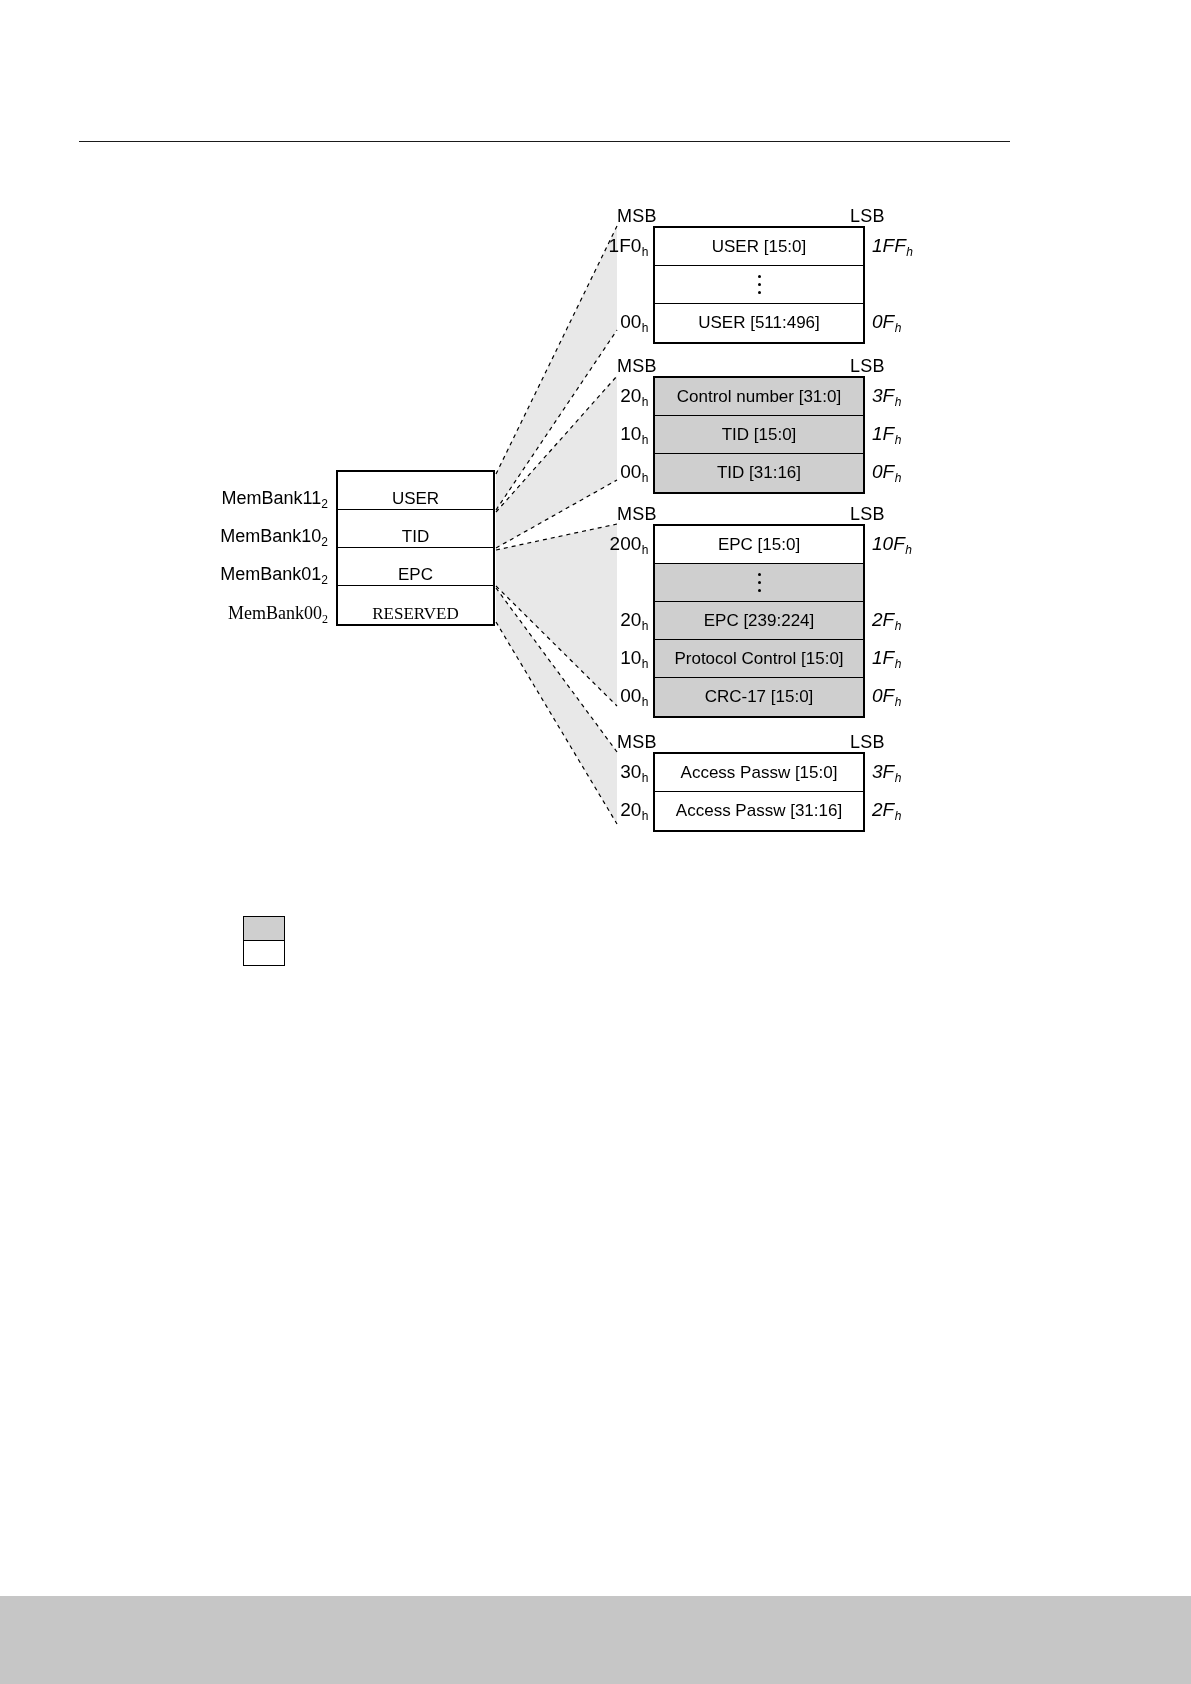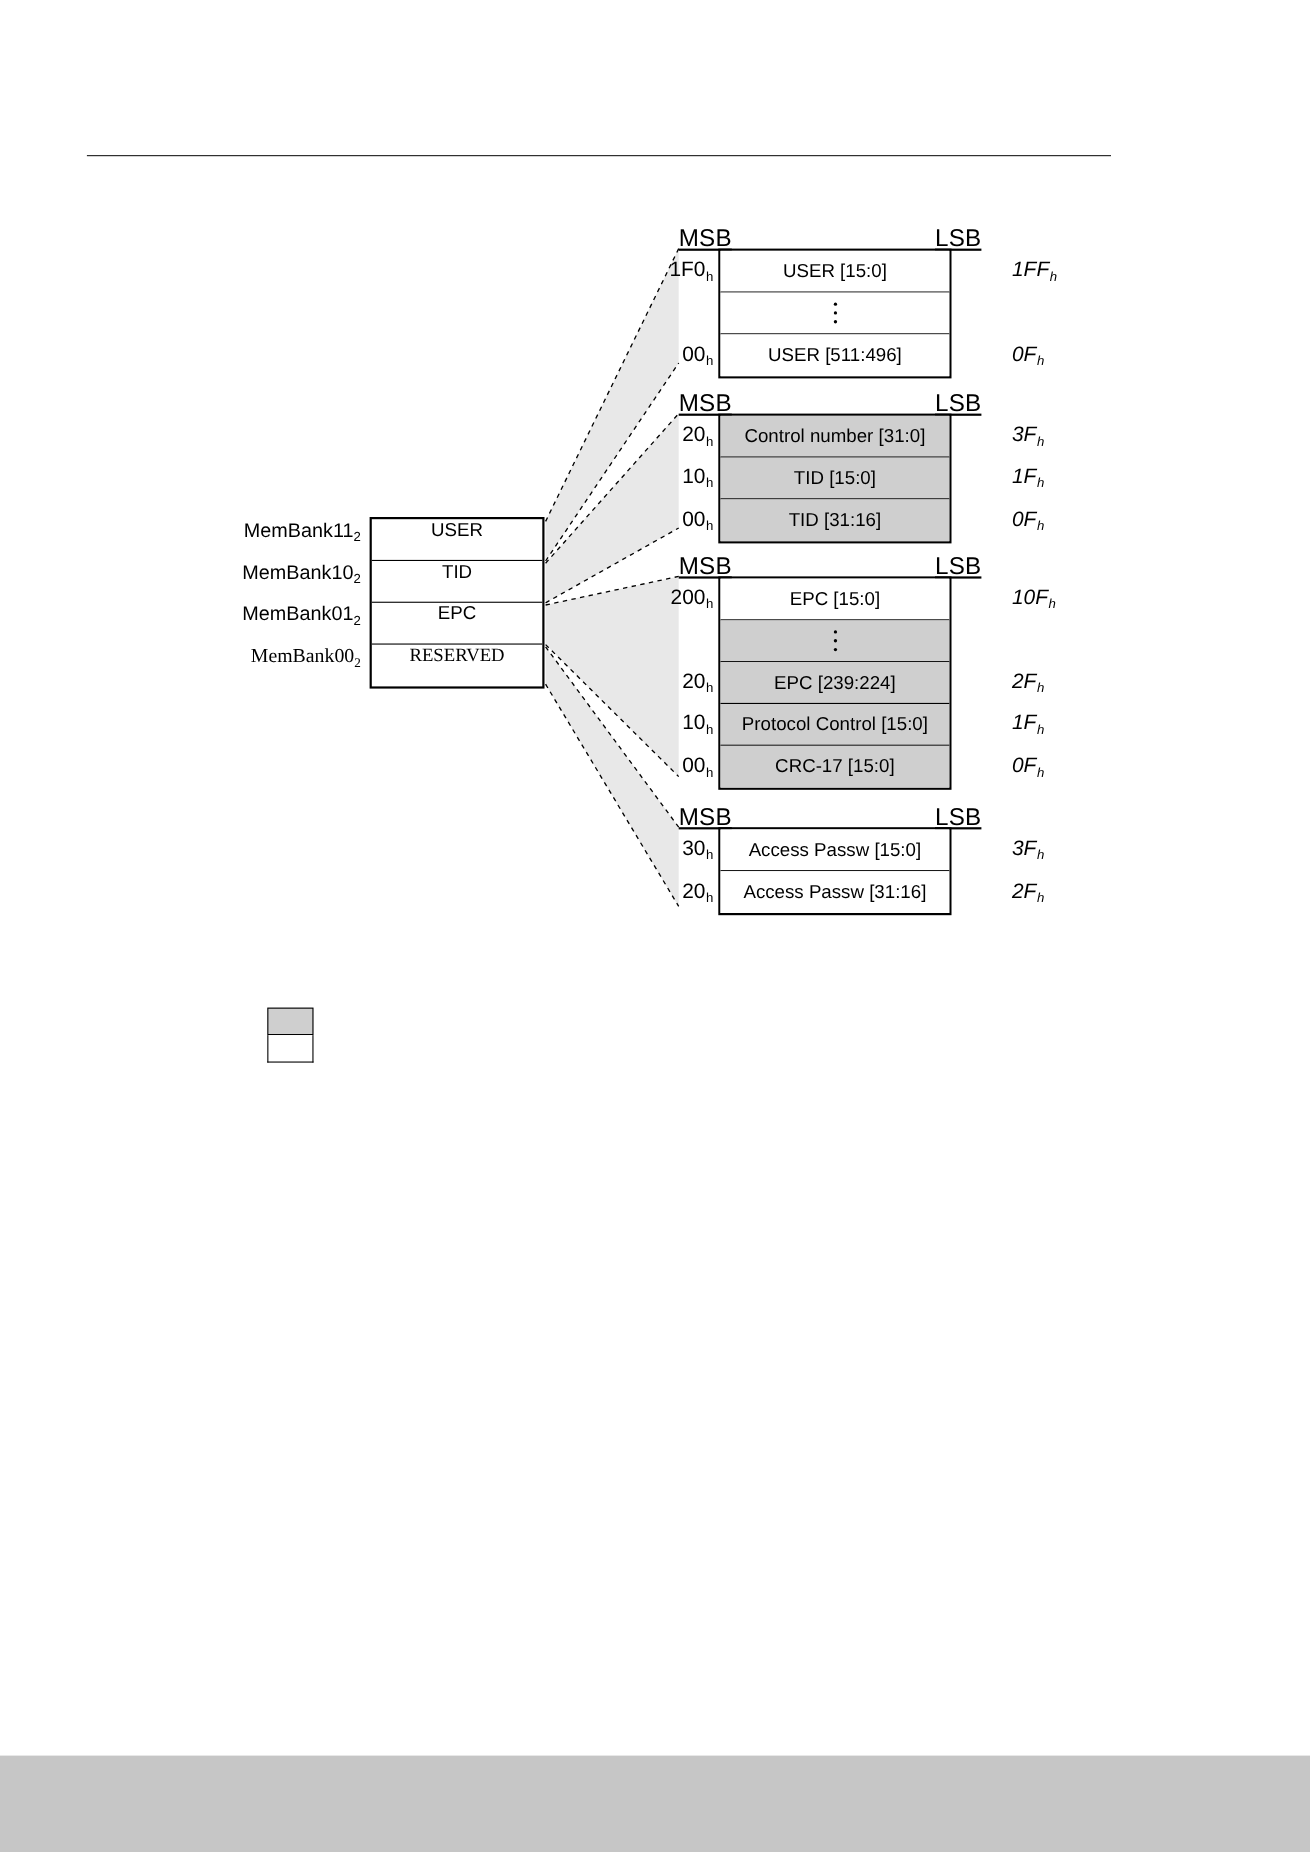--- a/index.html
+++ b/index.html
@@ -38,24 +38,23 @@
   .bank-block {
     position: absolute;
   }
   .bank-head {
     position: relative;
     height: 24px;
   }
   .msb-label, .lsb-label {
     position: absolute;
     bottom: 0px;
-    font-size: 22px;
+    font-size: 18px;
     line-height: 19px;
     letter-spacing: 0.2px;
-    text-decoration: underline;
   }
   .msb-label { left: 0px; }
   .lsb-label { left: 233px; }
 
   .bank-table {
     border: 2.2px solid #000000;
     border-collapse: collapse;
     width: 208px;
     background: #ffffff;
     margin-left: 36px;
@@ -73,21 +72,20 @@
   .bank-table .row:last-child { border-bottom: none; align-items: center; }
   .row.shaded { background: #cfcfcf; }
   .row.plain  { background: #ffffff; }
 
   
   .addr {
     position: absolute;
     font-size: 19px;
     line-height: 19px;
     white-space: nowrap;
-    margin-left: 48px;
   }
   .addr.left  { right: calc(100% + 7px); }
   .addr.right { left: calc(100% + 9px); font-style: italic; }
   .addr sub {
     font-size: 12px;
     vertical-align: baseline;
     position: relative;
     top: 4px;
     left: 0.5px;
   }
@@ -118,21 +116,21 @@
     top: 470px;
     width: 159px;
     border: 2.2px solid #000000;
     background: #ffffff;
     box-sizing: border-box;
   }
   .memmap .mrow {
     height: 38px;
     border-bottom: 1.6px solid #000000;
     display: flex;
-    align-items: flex-start;
+    align-items: flex-end;
     justify-content: center;
     font-size: 17px;
     position: relative;
     box-sizing: border-box;
   }
   .memmap .mrow:last-child { border-bottom: none; font-family: Liberation Serif, serif; }
   .memmap .mlabel {
     position: absolute;
     right: calc(100% + 10px);
     font-size: 18px;

